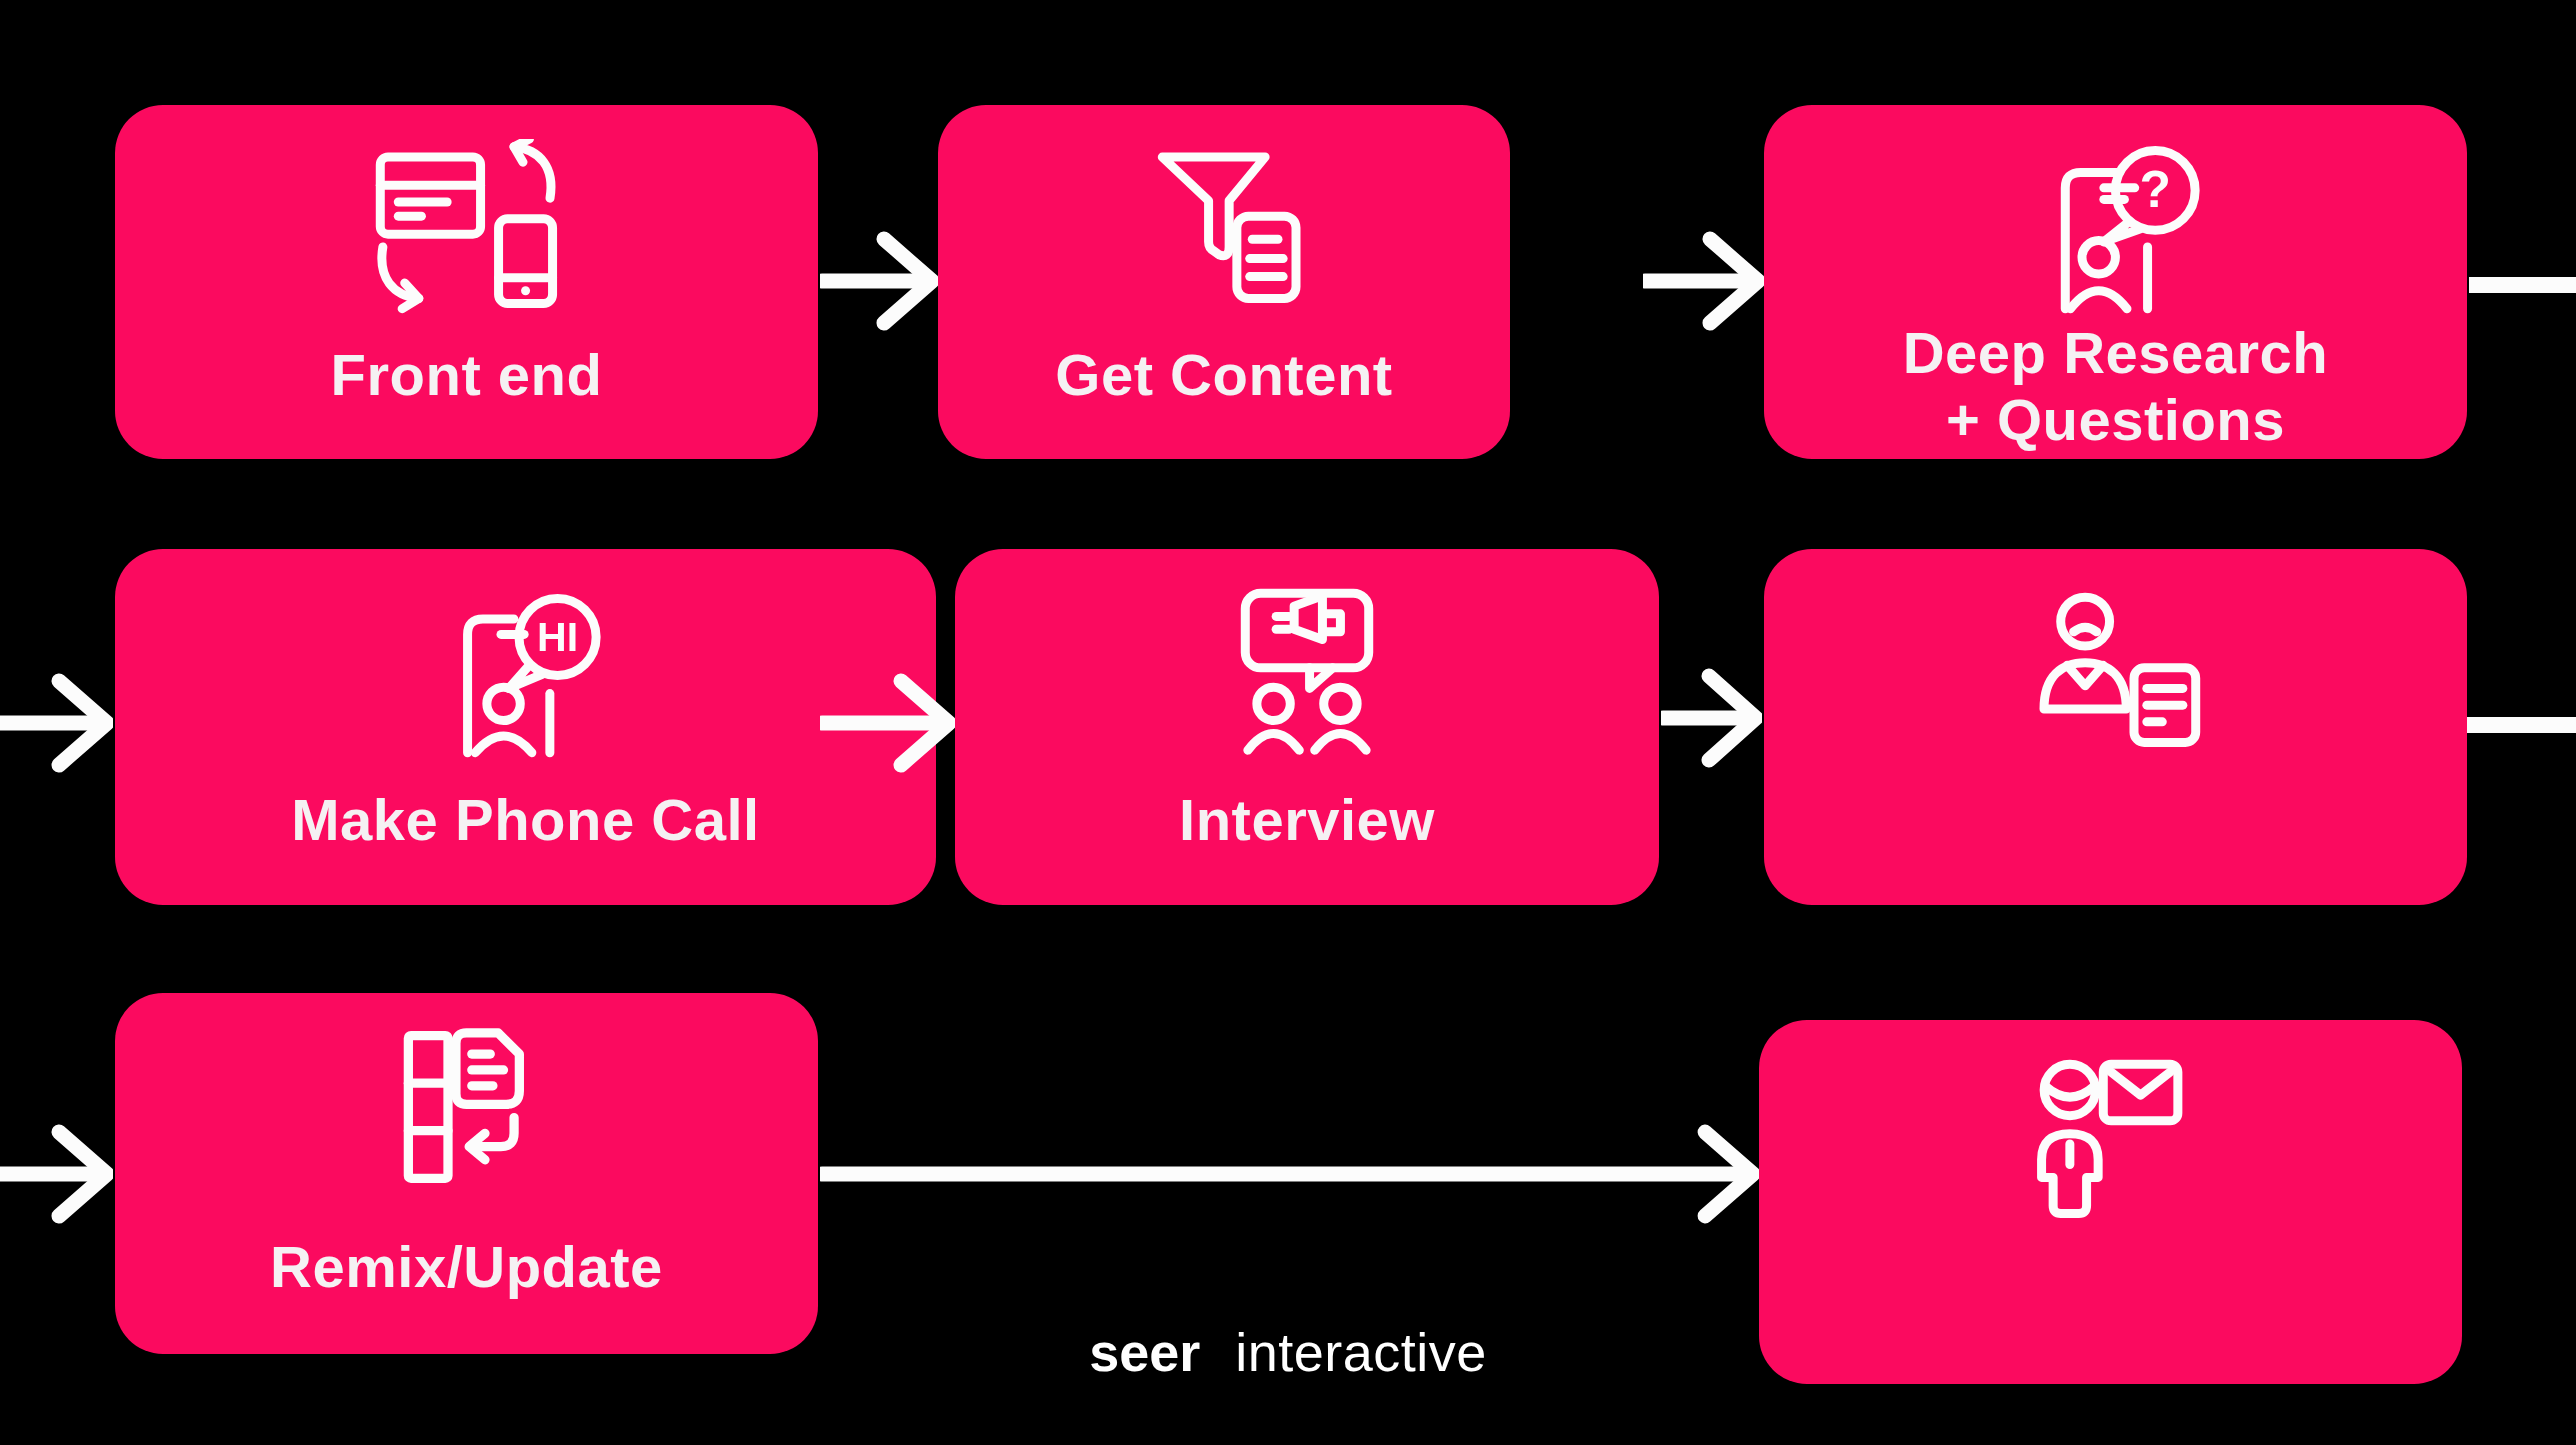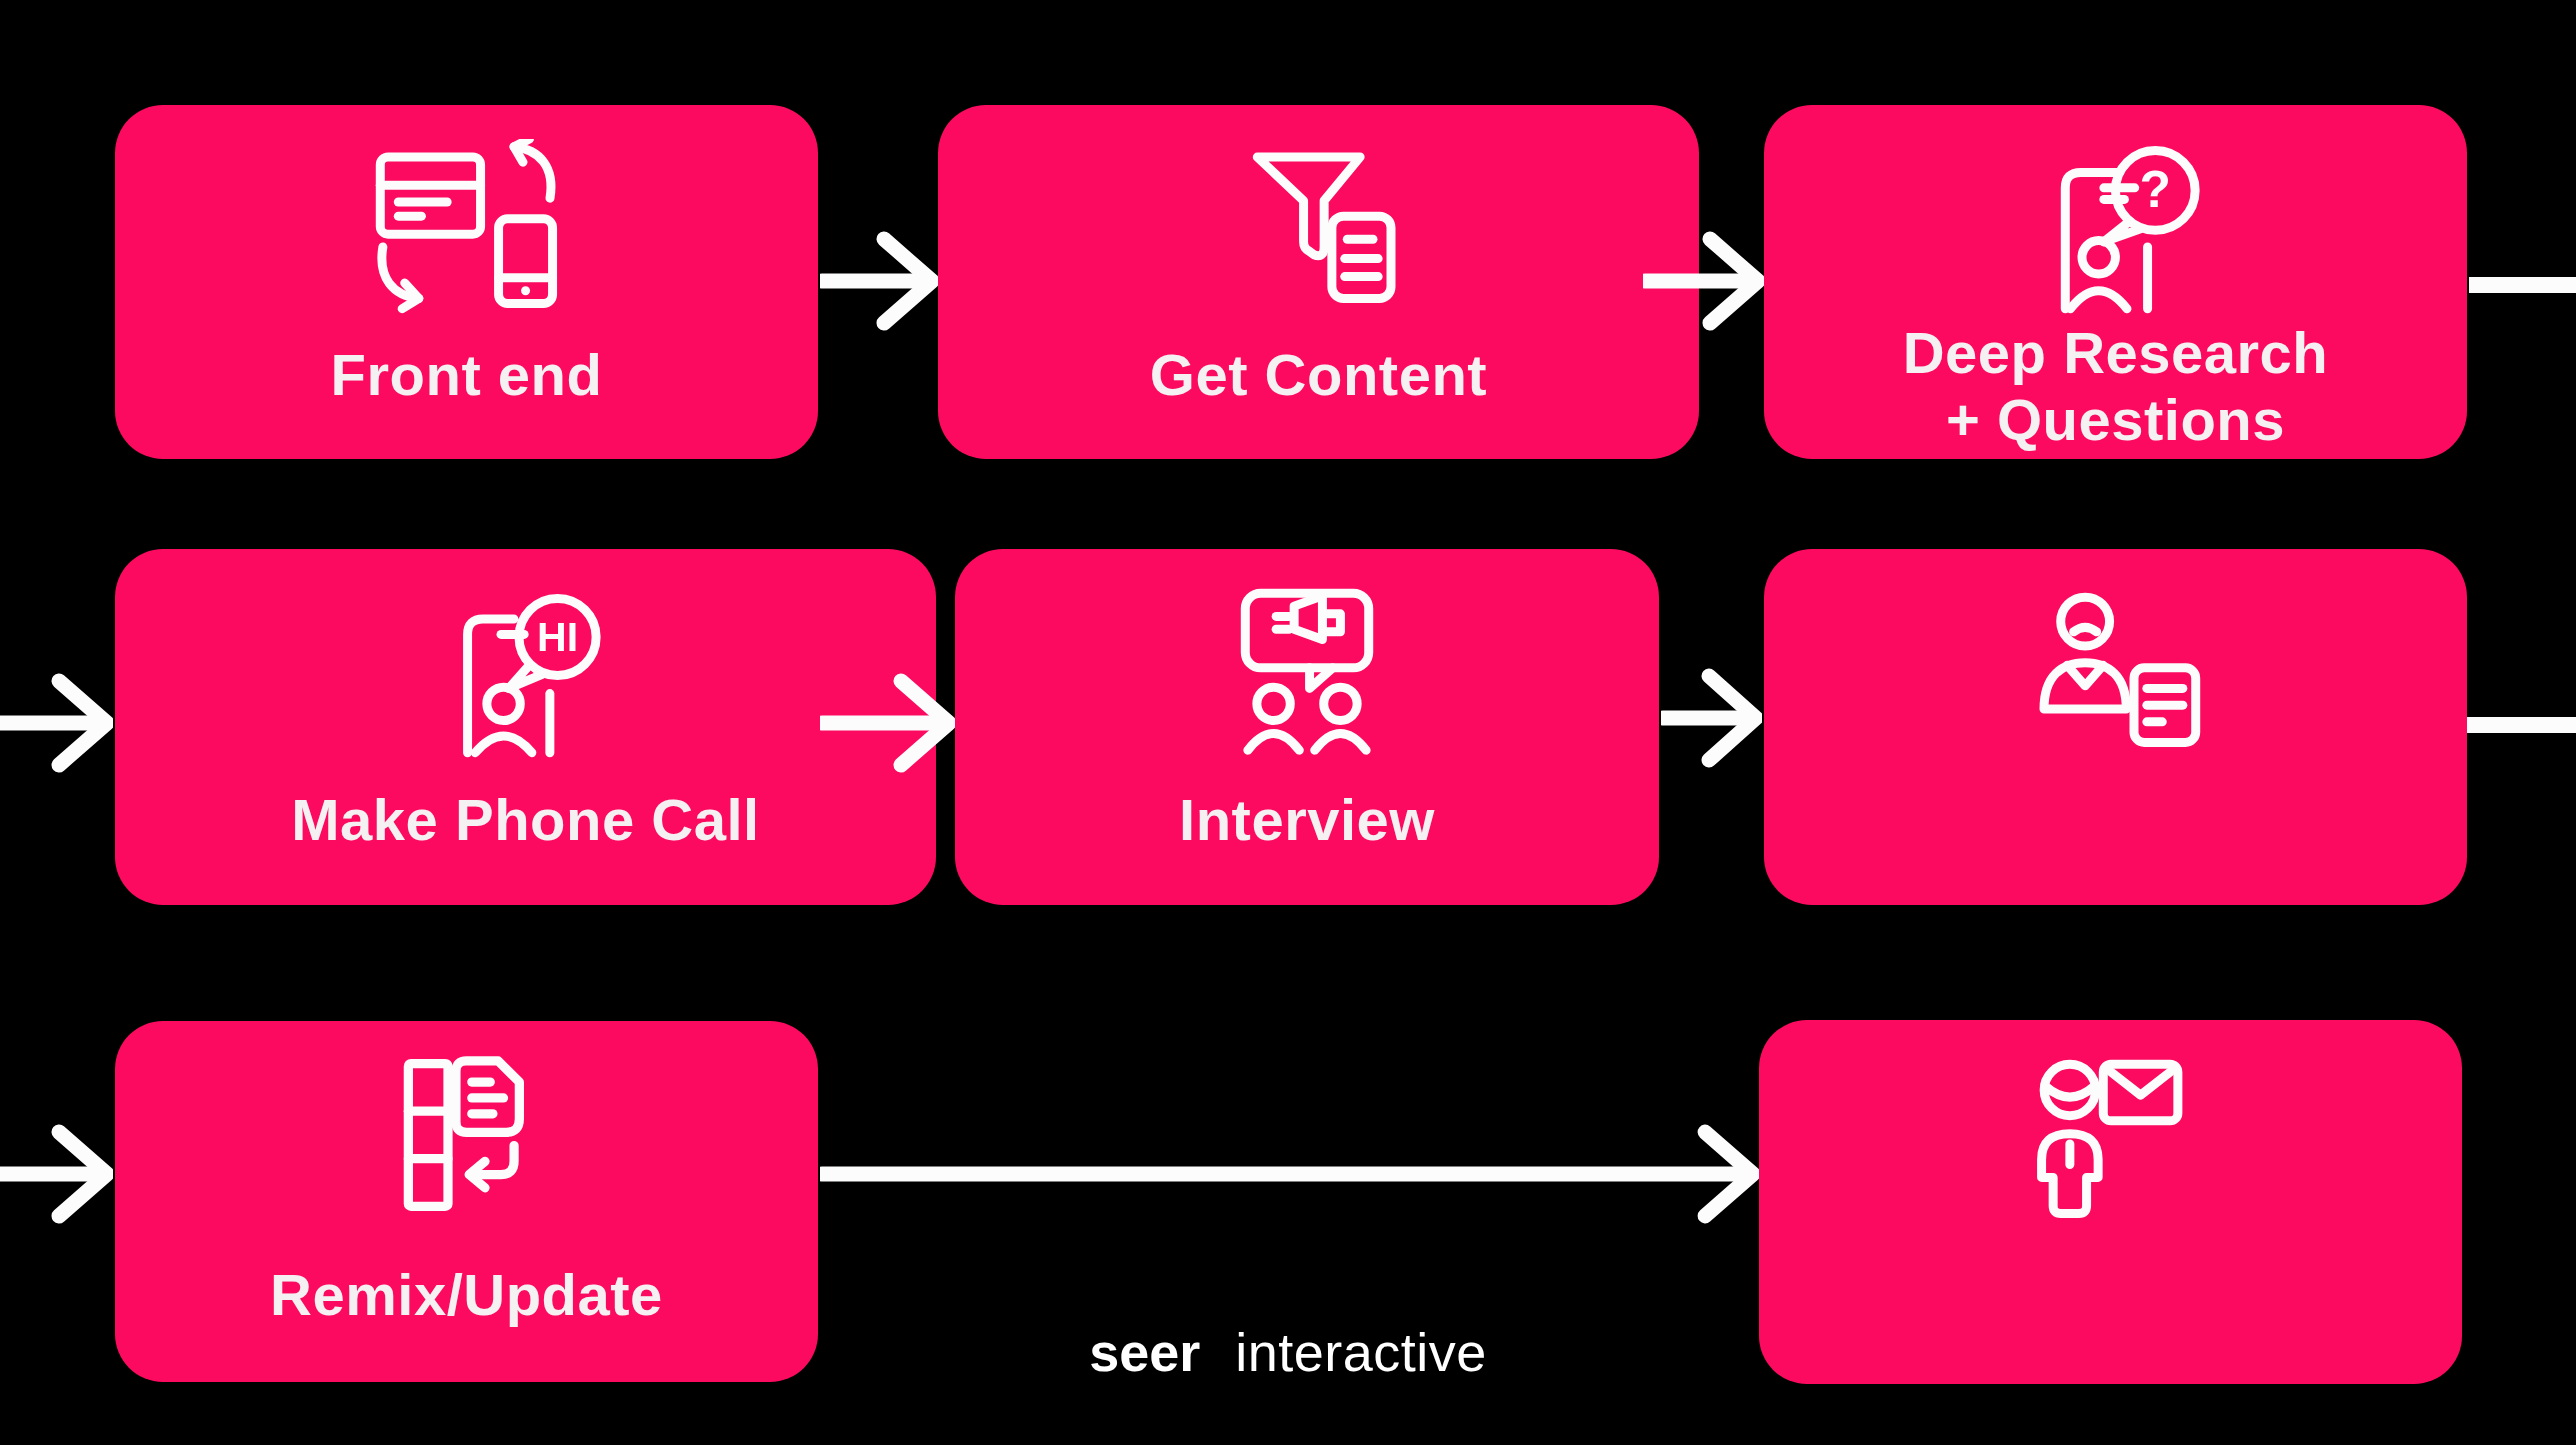--- a/index.html
+++ b/index.html
@@ -64,21 +64,21 @@
         <circle cx="121" cy="118" r="3.5" fill="currentColor" stroke="none"></circle>
         <path d="M140 46 C144 22 132 8 112 6"></path>
         <polyline points="124 0, 112 6, 119 18"></polyline>
         <path d="M10 84 C6 108 18 122 38 124"></path>
         <polyline points="27 112, 38 124, 25 132"></polyline>
       </svg>
     </div>
     <div class="card-label">Front end</div>
   </div>
 
-  <div class="card" style="left:938px;top:105px;width:761px;height:354px;">
+  <div class="card" style="left:938px;top:105px;width:572px;height:354px;">
     <div class="icon-wrap">
       <svg height="180" viewBox="0 0 140 140" fill="none" stroke="currentColor" stroke-width="7" stroke-linecap="round" stroke-linejoin="round">
         <path d="M22 14 H102 L74 48 V84 Q74 93 66 90 L62 87 Q58 85 58 80 V48 Z"></path>
         <rect x="80" y="60" width="46" height="64" rx="9"></rect>
         <line x1="92" y1="78" x2="112" y2="78"></line>
         <line x1="90" y1="93" x2="116" y2="93"></line>
         <line x1="90" y1="107" x2="116" y2="107"></line>
       </svg>
     </div>
     <div class="card-label">Get Content</div>
@@ -144,21 +144,21 @@
         <path d="M14 98 C14 72 28 62 46 62 C64 62 78 72 78 98 Z"></path>
         <path d="M32 64 L46 80 L60 64"></path>
         <rect x="84" y="66" width="48" height="58" rx="8"></rect>
         <line x1="94" y1="82" x2="122" y2="82"></line>
         <line x1="94" y1="95" x2="122" y2="95"></line>
         <line x1="94" y1="108" x2="106" y2="108"></line>
       </svg>
     </div>
   </div>
 
-  <div class="card" style="left:115px;top:993px;width:703px;height:361px;margin-top:28px;">
+  <div class="card" style="left:115px;top:993px;width:703px;height:361px;">
     <div class="icon-wrap">
       <svg height="185" viewBox="0 0 140 140" fill="none" stroke="currentColor" stroke-width="7" stroke-linecap="round" stroke-linejoin="round">
         <rect x="26" y="8" width="30" height="108" rx="2"></rect>
         <line x1="26" y1="44" x2="56" y2="44"></line>
         <line x1="26" y1="80" x2="56" y2="80"></line>
         <path d="M70 6 H94 L110 22 V50 Q110 60 100 60 H70 Q62 60 62 52 V14 Q62 6 70 6 Z"></path>
         <line x1="74" y1="22" x2="88" y2="22"></line>
         <line x1="74" y1="34" x2="98" y2="34"></line>
         <line x1="74" y1="46" x2="90" y2="46"></line>
         <path d="M106 70 V82 Q106 92 96 92 H74"></path>

